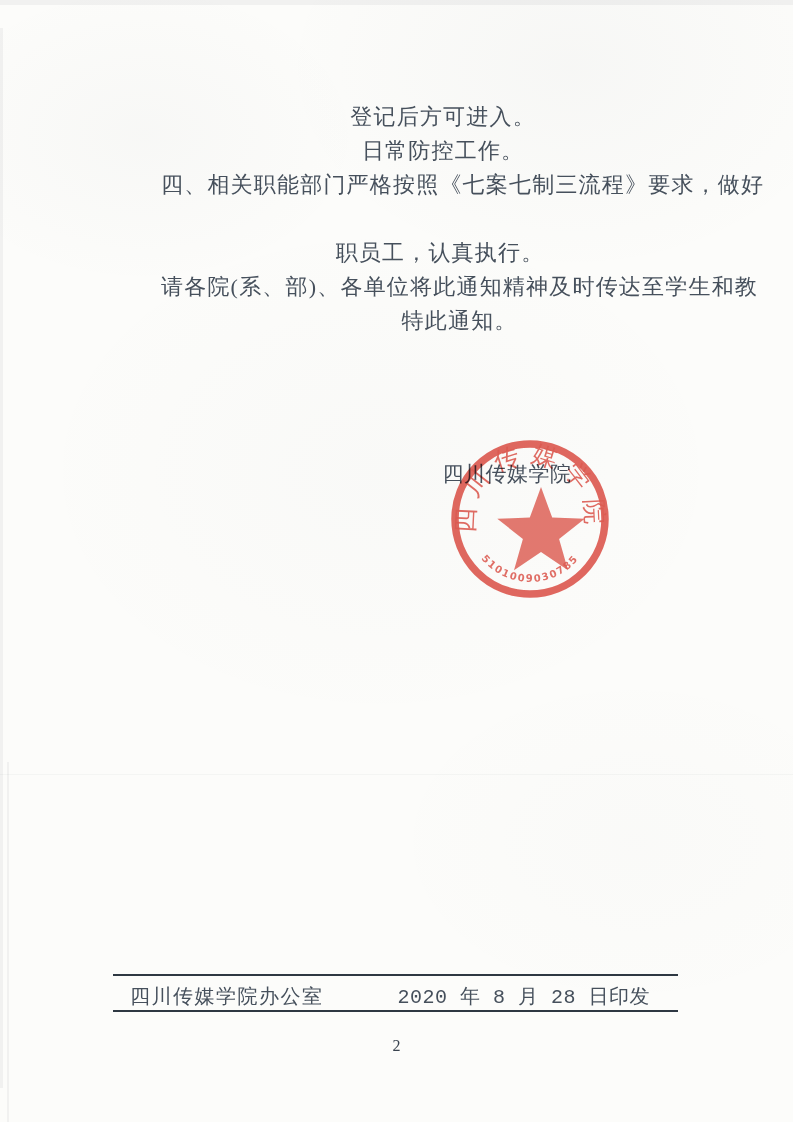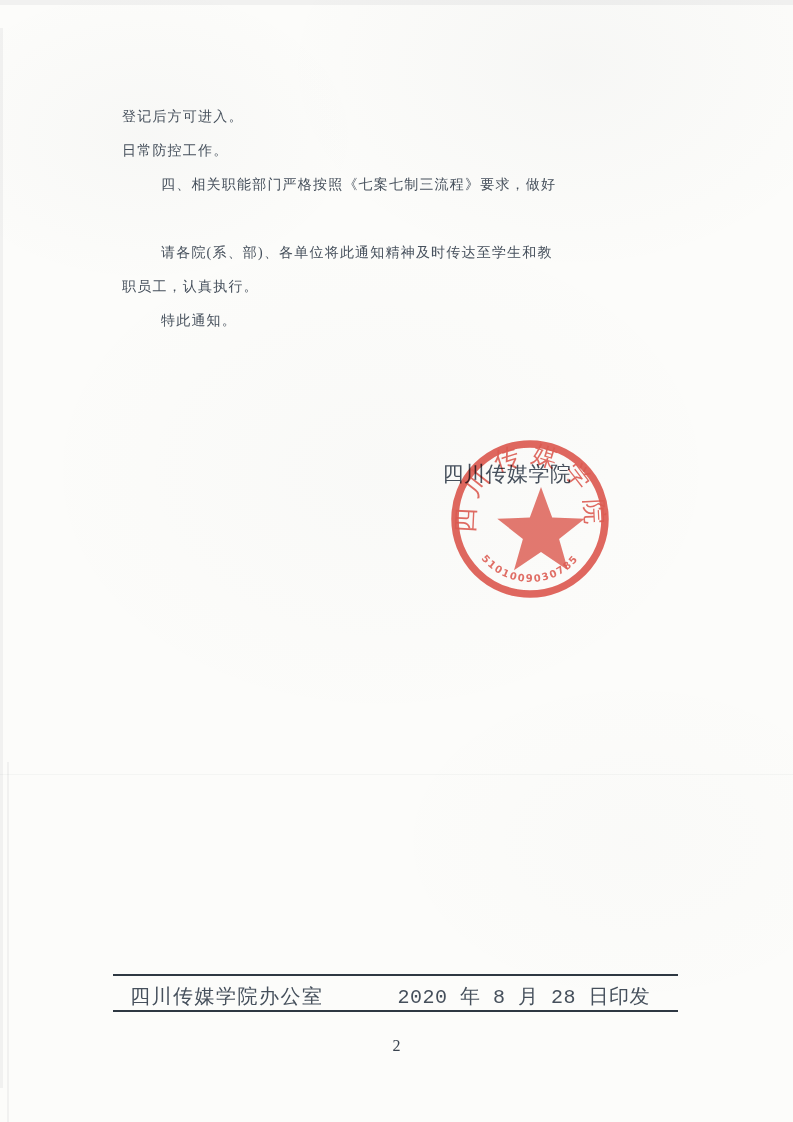--- a/index.html
+++ b/index.html
@@ -20,24 +20,25 @@
   
   .artifact-top{position:absolute;left:0;top:0;width:100%;height:5px;background:rgba(40,48,58,0.05);}
   .artifact-left{position:absolute;left:0;top:28px;width:3px;height:1060px;background:rgba(40,48,58,0.05);}
   .artifact-left2{position:absolute;left:7px;top:762px;width:2px;height:360px;background:rgba(40,48,58,0.05);}
   .artifact-seam{position:absolute;left:0;top:774px;width:100%;height:1px;background:rgba(40,48,58,0.035);}
 
   .textblock{position:absolute;left:122px;}
   .b1{top:100px;}
   .b2{top:236px;}
   .line{
-    font-size:14px;
+    font-size:22px;
     line-height:34px;
     letter-spacing:1.2px;
     white-space:nowrap;
+    text-align:center;
   }
   .indent{padding-left:39px;}
 
   .sig{
     position:absolute;left:340px;top:453px;width:334px;
     text-align:center;
   }
   .sig .sig-line{
     font-size:21px;
     line-height:43px;
@@ -90,22 +91,22 @@
   <div class="artifact-left2"></div>
   <div class="artifact-seam"></div>
 
   <div class="textblock b1">
     <div class="line">登记后方可进入。</div>
     <div class="line">日常防控工作。</div>
     <div class="line indent">四、相关职能部门严格按照《七案七制三流程》要求，做好</div>
   </div>
 
   <div class="textblock b2">
+    <div class="line">职员工，认真执行。</div>
     <div class="line indent">请各院(系、部)、各单位将此通知精神及时传达至学生和教</div>
-    <div class="line">职员工，认真执行。</div>
     <div class="line indent">特此通知。</div>
   </div>
 
   <div class="sig">
     <div class="sig-line">四川传媒学院</div>
   </div>
 
   <svg class="seal" viewBox="0 0 176 176" aria-hidden="true">
     <defs>
       <path id="arcTop" d="M 33.9,102.5 A 56,56 0 1 1 142.1,102.5"></path>

